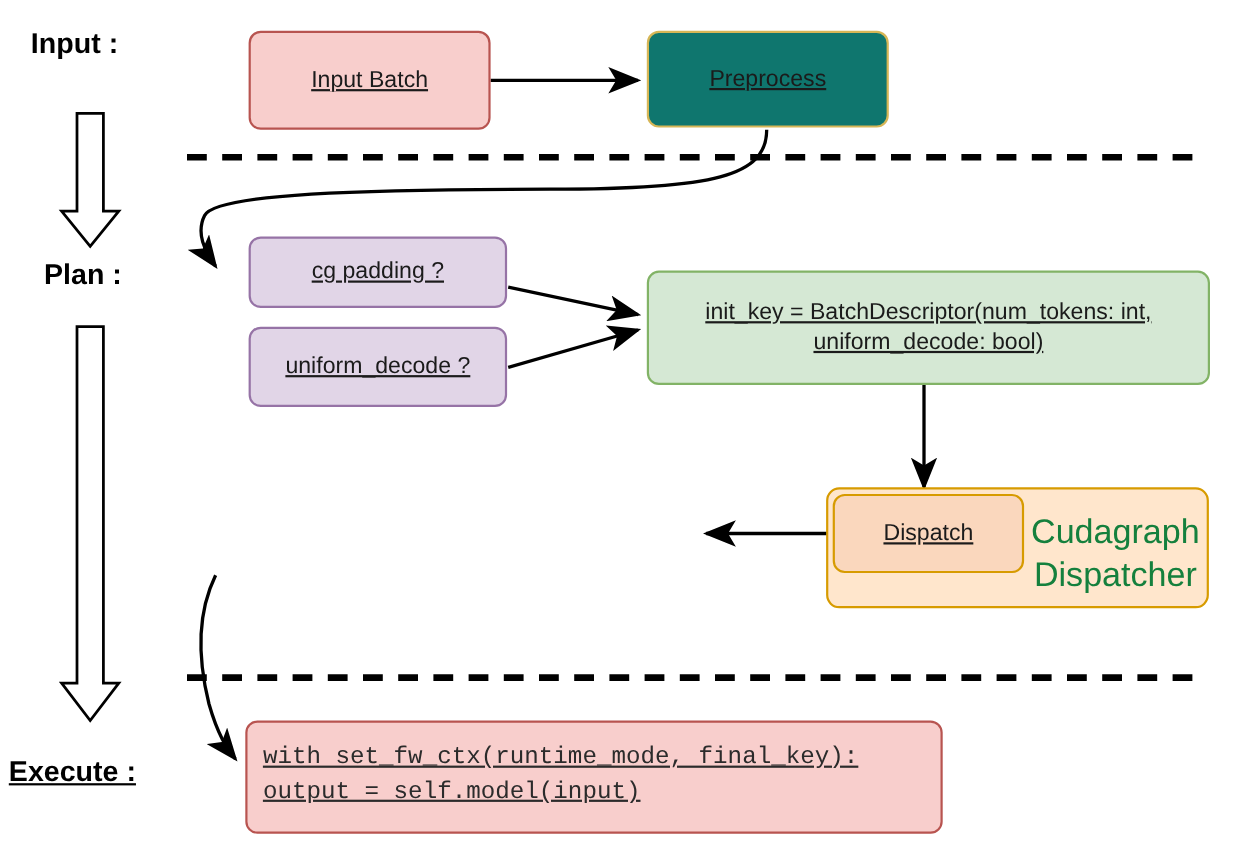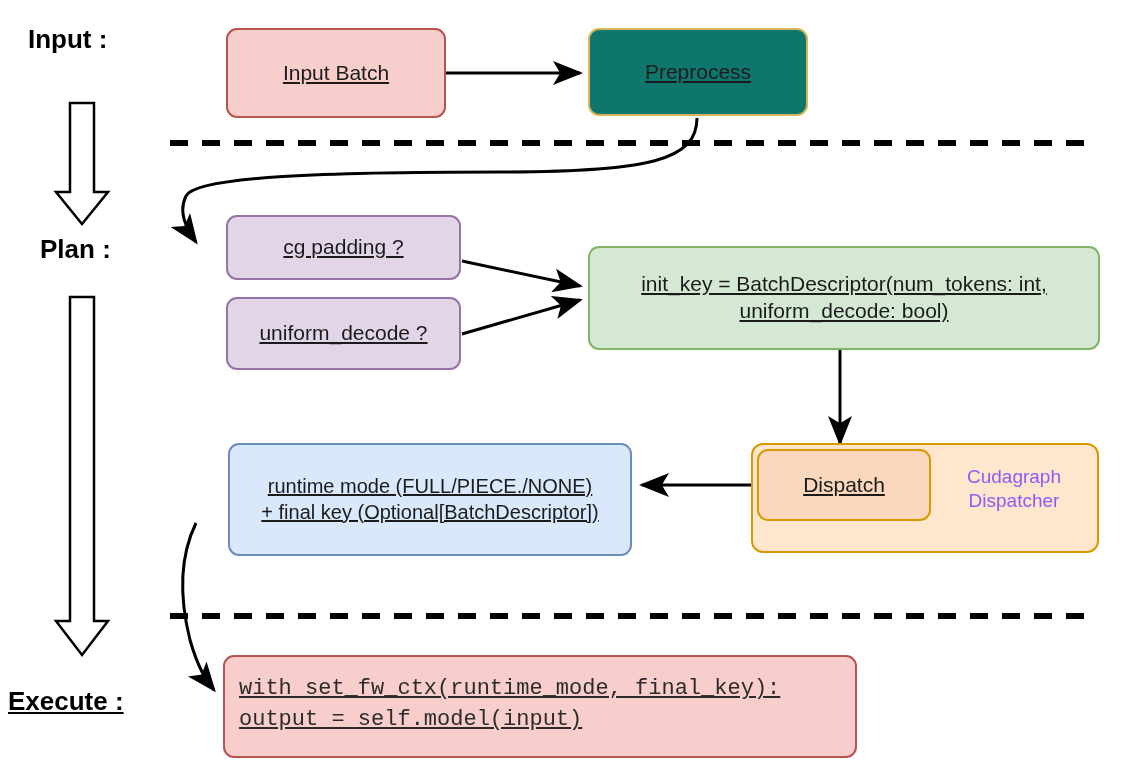--- a/index.html
+++ b/index.html
@@ -59,22 +59,22 @@
   .node-code .node-text { text-align: left; }
   .group-box {
     position: absolute;
     box-sizing: border-box;
     border-radius: 12px;
     border: 2px solid #d79b00;
     background: #ffe6cc;
   }
   .group-title {
     position: absolute;
-    font-size: 19px;
-    color: #8b5cf6;
+    font-size: 31px;
+    color: #15803d;
     text-align: center;
     line-height: 1.25;
     white-space: pre-line;
   }
 </style>
 </head>
 <body>
 
 <div id="canvas">
 
@@ -138,25 +138,20 @@
        background:#d5e8d4; border-color:#82b366;">
     <span class="node-text">init_key = BatchDescriptor(num_tokens: int,
 uniform_decode: bool)</span>
   </div>
 
   <div class="node" style="left:757px; top:449px; width:174px; height:72px;
        background:#fad7bd; border-color:#d79b00; font-size:21px;">
     <span class="node-text">Dispatch</span>
   </div>
 
-  <div class="node" style="left:228px; top:443px; width:404px; height:113px;
-       background:#dae8fc; border-color:#6c8ebf; font-size:20px;">
-    <span class="node-text">runtime mode (FULL/PIECE./NONE)
-+ final key (Optional[BatchDescriptor])</span>
-  </div>
 
   <div class="node node-code" style="left:223px; top:655px; width:634px; height:103px;
        background:#f8cecc; border-color:#b85450;">
     <span class="node-text">with set_fw_ctx(runtime_mode, final_key):
     output = self.model(input)</span>
   </div>
 
 </div>
 
 </body></html>

